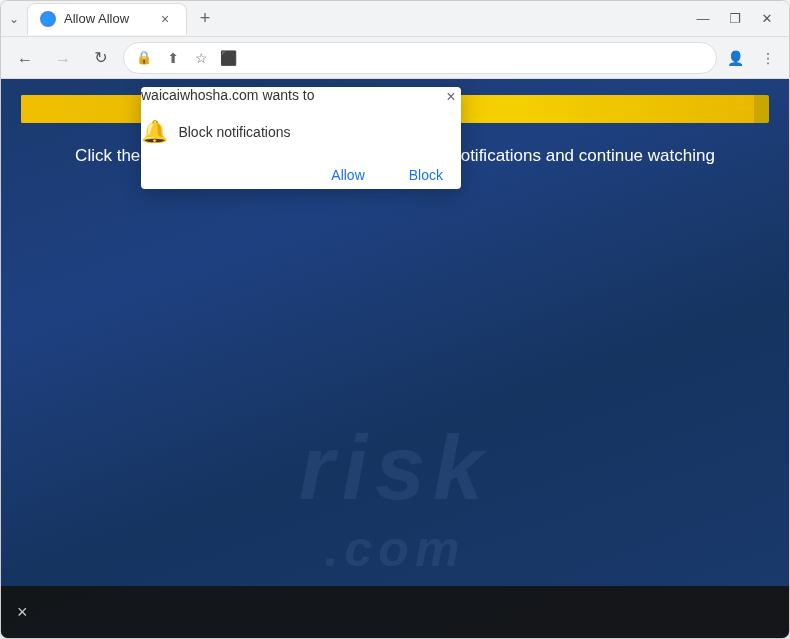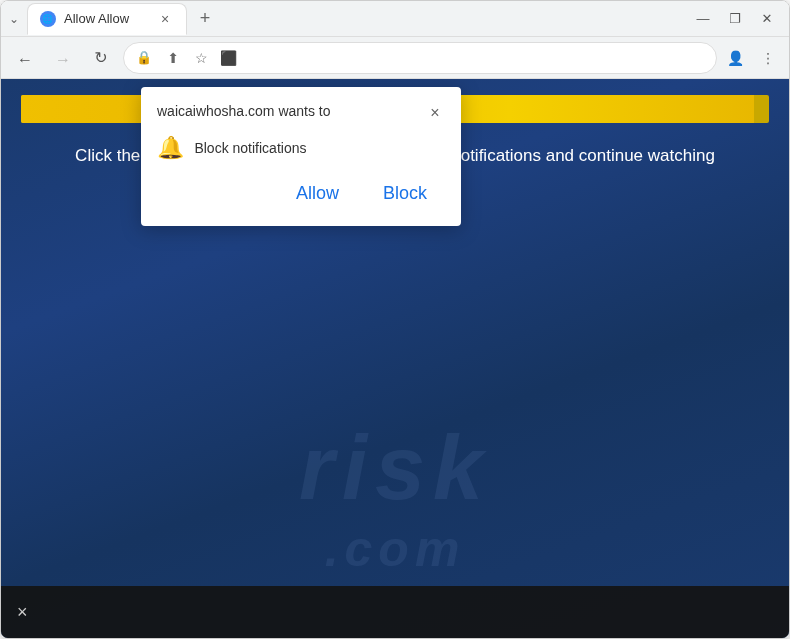--- a/index.html
+++ b/index.html
@@ -280,21 +280,20 @@
     }
 
     
     .notification-popup {
       position: absolute;
       top: 8px;
       left: 140px;
       background: #fff;
       border-radius: 4px;
       box-shadow: 0 4px 20px rgba(0,0,0,0.25);
-      padding: 16px;
       width: 320px;
       z-index: 100;
     }
 
     .popup-header {
       display: flex;
       justify-content: space-between;
       align-items: flex-start;
       margin-bottom: 12px;
     }
@@ -337,21 +336,21 @@
     .popup-actions {
       display: flex;
       justify-content: flex-end;
       gap: 8px;
     }
 
     .popup-btn {
       padding: 6px 18px;
       border: none;
       border-radius: 4px;
-      font-size: 18px;
+      font-size: 14px;
       cursor: pointer;
       background: transparent;
       color: #1a73e8;
       font-weight: 500;
     }
 
     
     .bottom-bar {
       position: absolute;
       bottom: 0;

